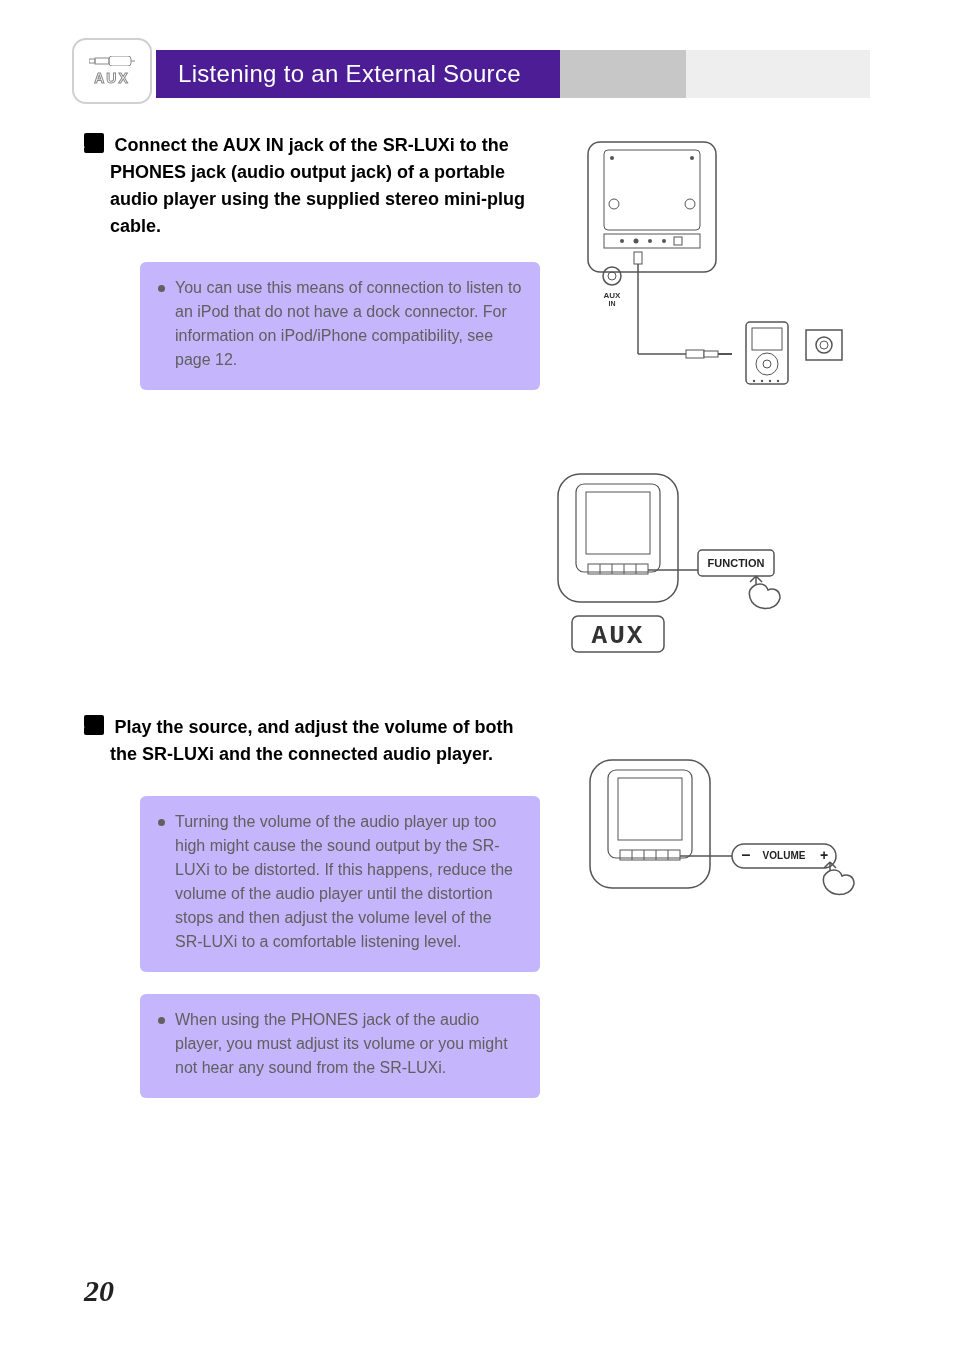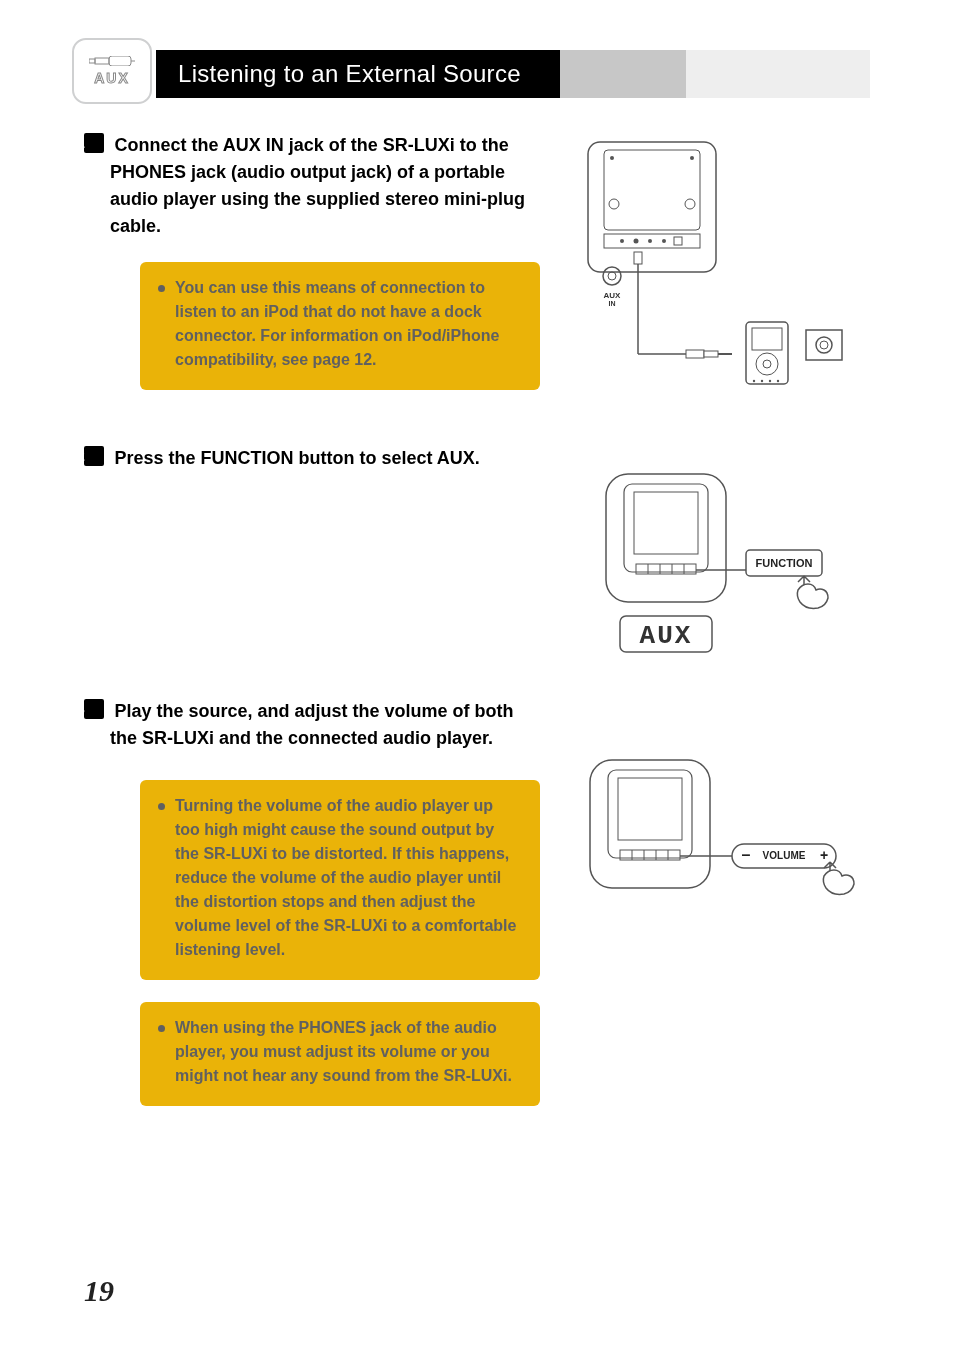--- a/index.html
+++ b/index.html
@@ -4,32 +4,32 @@
 <style>
   * { box-sizing: border-box; margin: 0; padding: 0; }
   html, body { width: 954px; height: 1354px; background: #fff; font-family: "Helvetica Neue", Arial, sans-serif; color: #333; }
   .page { position: relative; width: 954px; height: 1354px; }
 
   
   .header-row { position: absolute; top: 46px; left: 0; right: 0; height: 56px; }
   .header-icon { position: absolute; left: 72px; top: -8px; width: 80px; height: 66px; border: 2px solid #cfd0d1; border-radius: 14px; background:#fff; display:flex; flex-direction:column; align-items:center; justify-content:center; gap:4px;}
   .header-icon .plug { width:46px; height:10px; }
   .header-icon .aux-word { font-size:14px; letter-spacing:2px; font-weight:700; color:#fff; -webkit-text-stroke:1px #8a8a8a;}
-  .title-bar { position:absolute; left:156px; top:4px; width:404px; height:48px; background:#000000; color:#fff; display:flex; align-items:center; padding-left:22px; font-size:24px; font-weight:300; letter-spacing:0.3px;}
+  .title-bar { position:absolute; left:156px; top:4px; width:404px; height:48px; background:#4c1d95; color:#fff; display:flex; align-items:center; padding-left:22px; font-size:24px; font-weight:300; letter-spacing:0.3px;}
   .bar-mid  { position:absolute; left:560px; top:4px; width:126px; height:48px; background:#c7c7c7;}
   .bar-lite { position:absolute; left:686px; top:4px; width:184px; height:48px; background:#eeeeee;}
 
   
   .step { position:absolute; left:84px; width:460px; }
   .step-num { display:inline-block; width:20px; height:20px; background:#000; color:#fff; font-weight:700; font-size:14px; text-align:center; line-height:20px; border-radius:2px; margin-right:6px; vertical-align:top; position:relative; top:1px;}
   .step-head { font-weight:700; font-size:18px; line-height:27px; color:#000000; margin-left:0; }
   .step-head-wrap { padding-left:0; text-indent:0; }
   .step-head-inner { display:block; padding-left:26px; text-indent:-26px;}
 
-  .note-box { margin-top:22px; margin-left:56px; width:400px; background:#eab308; border-radius:6px; padding:14px 18px 18px 18px; font-size:16px; line-height:24px; color:#606060; font-weight:700;}
+  .note-box { margin-top:22px; margin-left:56px; width:400px; background:#c4b5fd; border-radius:6px; padding:14px 18px 18px 18px; font-size:16px; line-height:24px; color:#606060; font-weight:400;}
   .note-box.second { margin-top:28px;}
   .bullet { display:flex; gap:10px;}
   .bullet .dot { flex:0 0 auto; width:7px; height:7px; background:#606060; border-radius:50%; margin-top:9px;}
   .bullet .txt { flex:1;}
 
   
   .fig { position:absolute; }
   .fig svg { display:block;}
 
   
@@ -108,29 +108,23 @@
       <circle cx="196" cy="245" r="1.2" fill="#555"></circle>
         <circle cx="204" cy="245" r="1.2" fill="#555"></circle>
 
       <rect x="232" y="194" width="36" height="30" fill="none" stroke="#555" stroke-width="1.5"></rect>
       <circle cx="250" cy="209" r="8" fill="none" stroke="#555" stroke-width="1.5"></circle>
       <circle cx="250" cy="209" r="4" fill="none" stroke="#555"></circle>
     </svg>
   </div>
 
   <div class="step" style="top:445px;">
-    <div class="step-head-wrap">
-      <span class="step-head-inner">
-        <span class="step-num">2</span>
-        <span class="step-head">Press the FUNCTION button to select AUX.</span>
-      </span>
-    </div>
   </div>
 
-  <div class="fig" style="top:466px; left:588px;">
+  <div class="fig" style="top:466px; left:540px;">
     <svg width="280" height="200" viewBox="0 0 280 200">
 
       <rect x="18" y="8" width="120" height="128" rx="22" fill="none" stroke="#555" stroke-width="1.5"></rect>
       <rect x="36" y="18" width="84" height="88" rx="8" fill="none" stroke="#555" stroke-width="1.2"></rect>
       <rect x="46" y="26" width="64" height="62" fill="none" stroke="#555"></rect>
 
       <rect x="48" y="98" width="60" height="10" fill="none" stroke="#555"></rect>
       <line x1="60" y1="98" x2="60" y2="108" stroke="#555"></line>
         <line x1="72" y1="98" x2="72" y2="108" stroke="#555"></line>
       <line x1="84" y1="98" x2="84" y2="108" stroke="#555"></line>
@@ -144,21 +138,21 @@
       <g transform="translate(206,108)">
         <path d="M10 2 l-6 6 m6-6 l6 6 M10 2 v10" stroke="#555" stroke-width="1.5" fill="none"></path>
         <path d="M4 16 q-2 6 2 12 q6 8 18 6 q8 -2 10 -10 q0 -6 -4 -8 q-4 -2 -8 0 q-2 -6 -8 -6 q-6 0 -10 6 z" fill="#fff" stroke="#555" stroke-width="1.5"></path>
       </g>
 
       <rect x="32" y="150" width="92" height="36" rx="6" fill="none" stroke="#555" stroke-width="1.5"></rect>
       <text x="78" y="177" text-anchor="middle" font-family="'Courier New',monospace" font-size="26" font-weight="700" letter-spacing="2" fill="#333">AUX</text>
     </svg>
   </div>
 
-  <div class="step" style="top:698px;">
+  <div class="step" style="top:714px;">
     <div class="step-head-wrap">
       <span class="step-head-inner">
         <span class="step-num">3</span>
         <span class="step-head">Play the source, and adjust the volume of both the SR-LUXi and the connected audio player.</span>
       </span>
     </div>
     <div class="note-box second">
       <div class="bullet">
         <span class="dot"></span>
         <span class="txt">Turning the volume of the audio player up too high might cause the sound output by the SR-LUXi to be distorted. If this happens, reduce the volume of the audio player until the distortion stops and then adjust the volume level of the SR-LUXi to a comfortable listening level.</span>
@@ -189,15 +183,15 @@
       <text x="212" y="107" text-anchor="middle" font-size="10" font-weight="700" fill="#222">VOLUME</text>
       <text x="252" y="108" text-anchor="middle" font-size="14" font-weight="700" fill="#222">+</text>
 
       <g transform="translate(248,110)">
         <path d="M10 0 l-6 6 m6-6 l6 6 M10 0 v10" stroke="#555" stroke-width="1.5" fill="none"></path>
         <path d="M4 14 q-2 6 2 12 q6 8 18 6 q8 -2 10 -10 q0 -6 -4 -8 q-4 -2 -8 0 q-2 -6 -8 -6 q-6 0 -10 6 z" fill="#fff" stroke="#555" stroke-width="1.5"></path>
       </g>
     </svg>
   </div>
 
-  <div class="page-num">19</div>
+  <div class="page-num">20</div>
 
 </div>
 
 </body></html>

